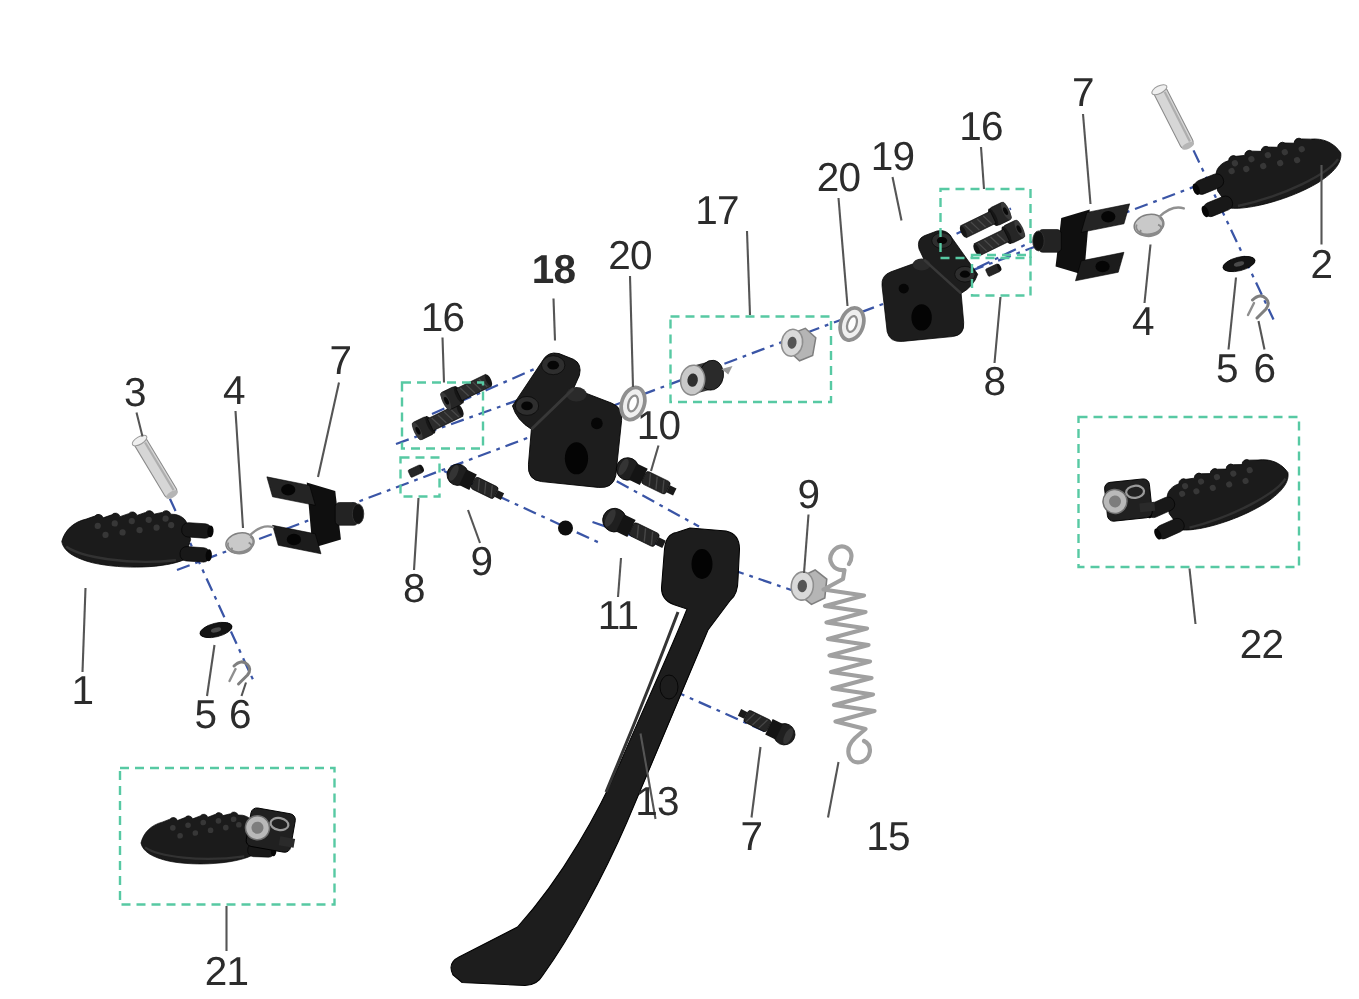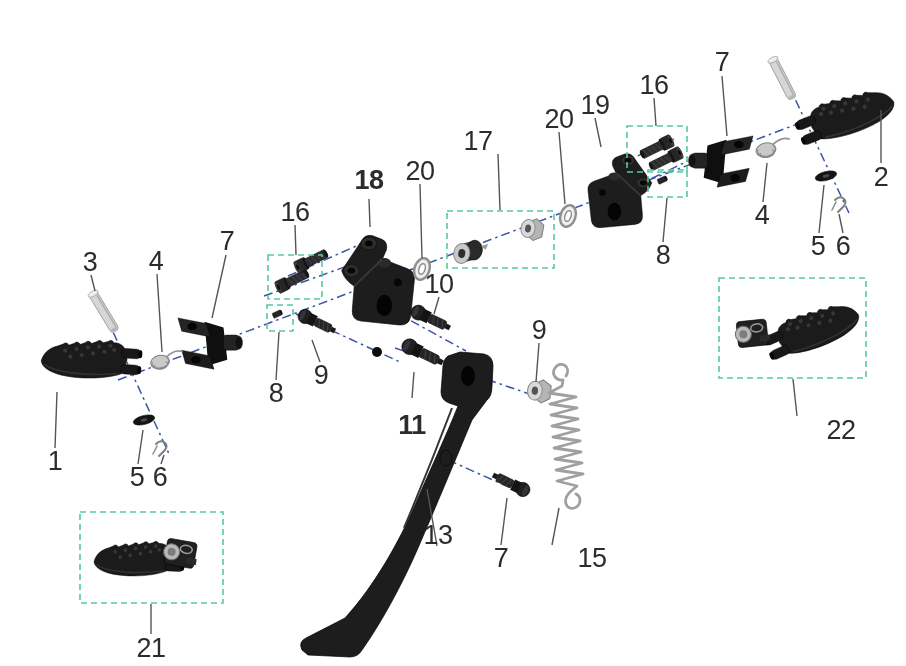--- a/index.html
+++ b/index.html
@@ -269,21 +269,21 @@
       <div class="callout" style="left: 137px; top: 477px;">5</div>
       <div class="callout" style="left: 818px; top: 246px;">5</div>
       <div class="callout" style="left: 160px; top: 477px;">6</div>
       <div class="callout" style="left: 843px; top: 246px;">6</div>
       <div class="callout" style="left: 227px; top: 241px;">7</div>
       <div class="callout" style="left: 722px; top: 62px;">7</div>
       <div class="callout" style="left: 276px; top: 393px;">8</div>
       <div class="callout" style="left: 663px; top: 255px;">8</div>
       <div class="callout" style="left: 321px; top: 375px;">9</div>
       <div class="callout" style="left: 439px; top: 284px;">10</div>
-      <div class="callout" style="left: 412px; top: 425px; font-weight: bold;">11</div>
+      <div class="callout" style="left: 412px; top: 411px;">11</div>
       <div class="callout" style="left: 539px; top: 330px;">9</div>
       <div class="callout" style="left: 438px; top: 535px;">13</div>
       <div class="callout" style="left: 501px; top: 558px;">7</div>
       <div class="callout" style="left: 552px; top: 558px; margin-left: 40px;">15</div>
       <div class="callout" style="left: 295px; top: 212px;">16</div>
       <div class="callout" style="left: 654px; top: 85px;">16</div>
       <div class="callout" style="left: 478px; top: 141px;">17</div>
       <div class="callout" style="left: 369px; top: 180px; font-weight: bold;">18</div>
       <div class="callout" style="left: 595px; top: 105px; text-align: right;">19</div>
       <div class="callout" style="left: 420px; top: 171px;">20</div>

